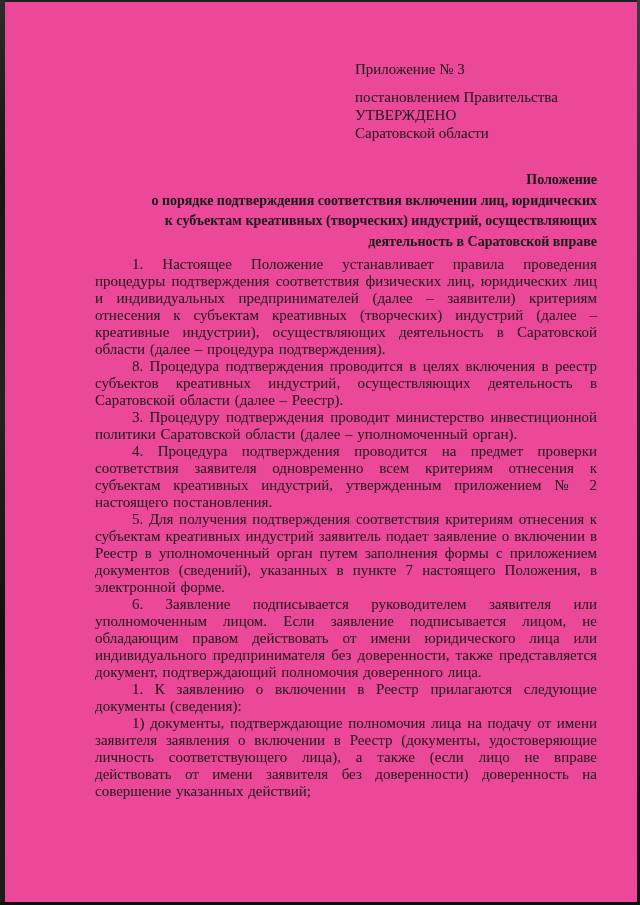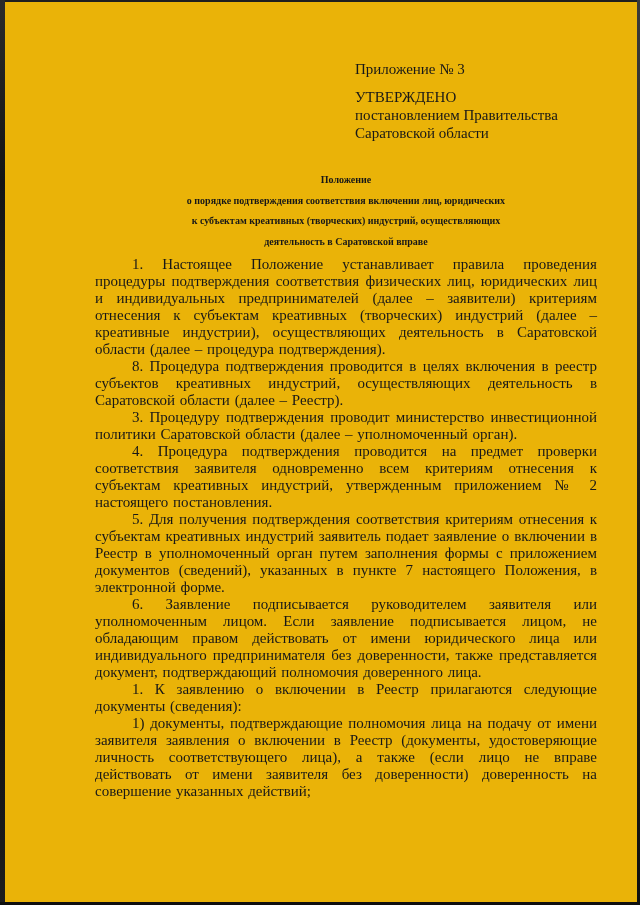--- a/index.html
+++ b/index.html
@@ -4,21 +4,21 @@
 <style>
   html, body {
     margin: 0;
     padding: 0;
     background: #ffffff;
   }
   .page {
     position: relative;
     width: 640px;
     height: 905px;
-    background: #eab308;
+    background: #ec4899;
     overflow: hidden;
     font-family: "Liberation Serif", "DejaVu Serif", serif;
     color: #181818;
   }
   
   .edge { position: absolute; z-index: 5; }
   .edge-left   { left: 0; top: 0; bottom: 0; width: 5px;
                  background: linear-gradient(180deg,#2b2b2b 0%,#141414 20%,#232323 45%,#101010 70%,#1d1d1d 100%); }
   .edge-right  { right: 0; top: 0; bottom: 0; width: 3px;
                  background: linear-gradient(180deg,#3a3a3a 0%,#1a1a1a 60%,#111111 100%); }
@@ -35,23 +35,23 @@
     margin-left: 260px;
     font-size: 15px;
     line-height: 18px;
     text-align: left;
     white-space: nowrap;
   }
   .hdr-appendix { margin-bottom: 10px; }
   .title-block {
     margin-top: 28px;
     margin-bottom: 4px;
-    text-align: center;
+    text-align: right;
     font-weight: bold;
-    font-size: 10px;
+    font-size: 14px;
     line-height: 20.5px;
   }
   .body-block {
     font-size: 15px;
     line-height: 17px;
   }
   .para {
     margin: 0;
     text-align: justify;
     text-indent: 37px;
@@ -64,22 +64,22 @@
 <div class="page">
   <div class="edge edge-top"></div>
   <div class="edge edge-left"></div>
   <div class="edge edge-right"></div>
   <div class="edge edge-bottom"></div>
 
   <div class="content">
 
     <div class="header-block">
       <div class="hdr-appendix">Приложение № 3</div>
+      <div>постановлением Правительства</div>
       <div>УТВЕРЖДЕНО</div>
-      <div>постановлением Правительства</div>
       <div>Саратовской области</div>
     </div>
 
     <div class="title-block">
       <div>Положение</div>
       <div>о порядке подтверждения соответствия включении лиц, юридических</div>
       <div>к субъектам креативных (творческих) индустрий, осуществляющих</div>
       <div>деятельность в Саратовской вправе</div>
     </div>
 

